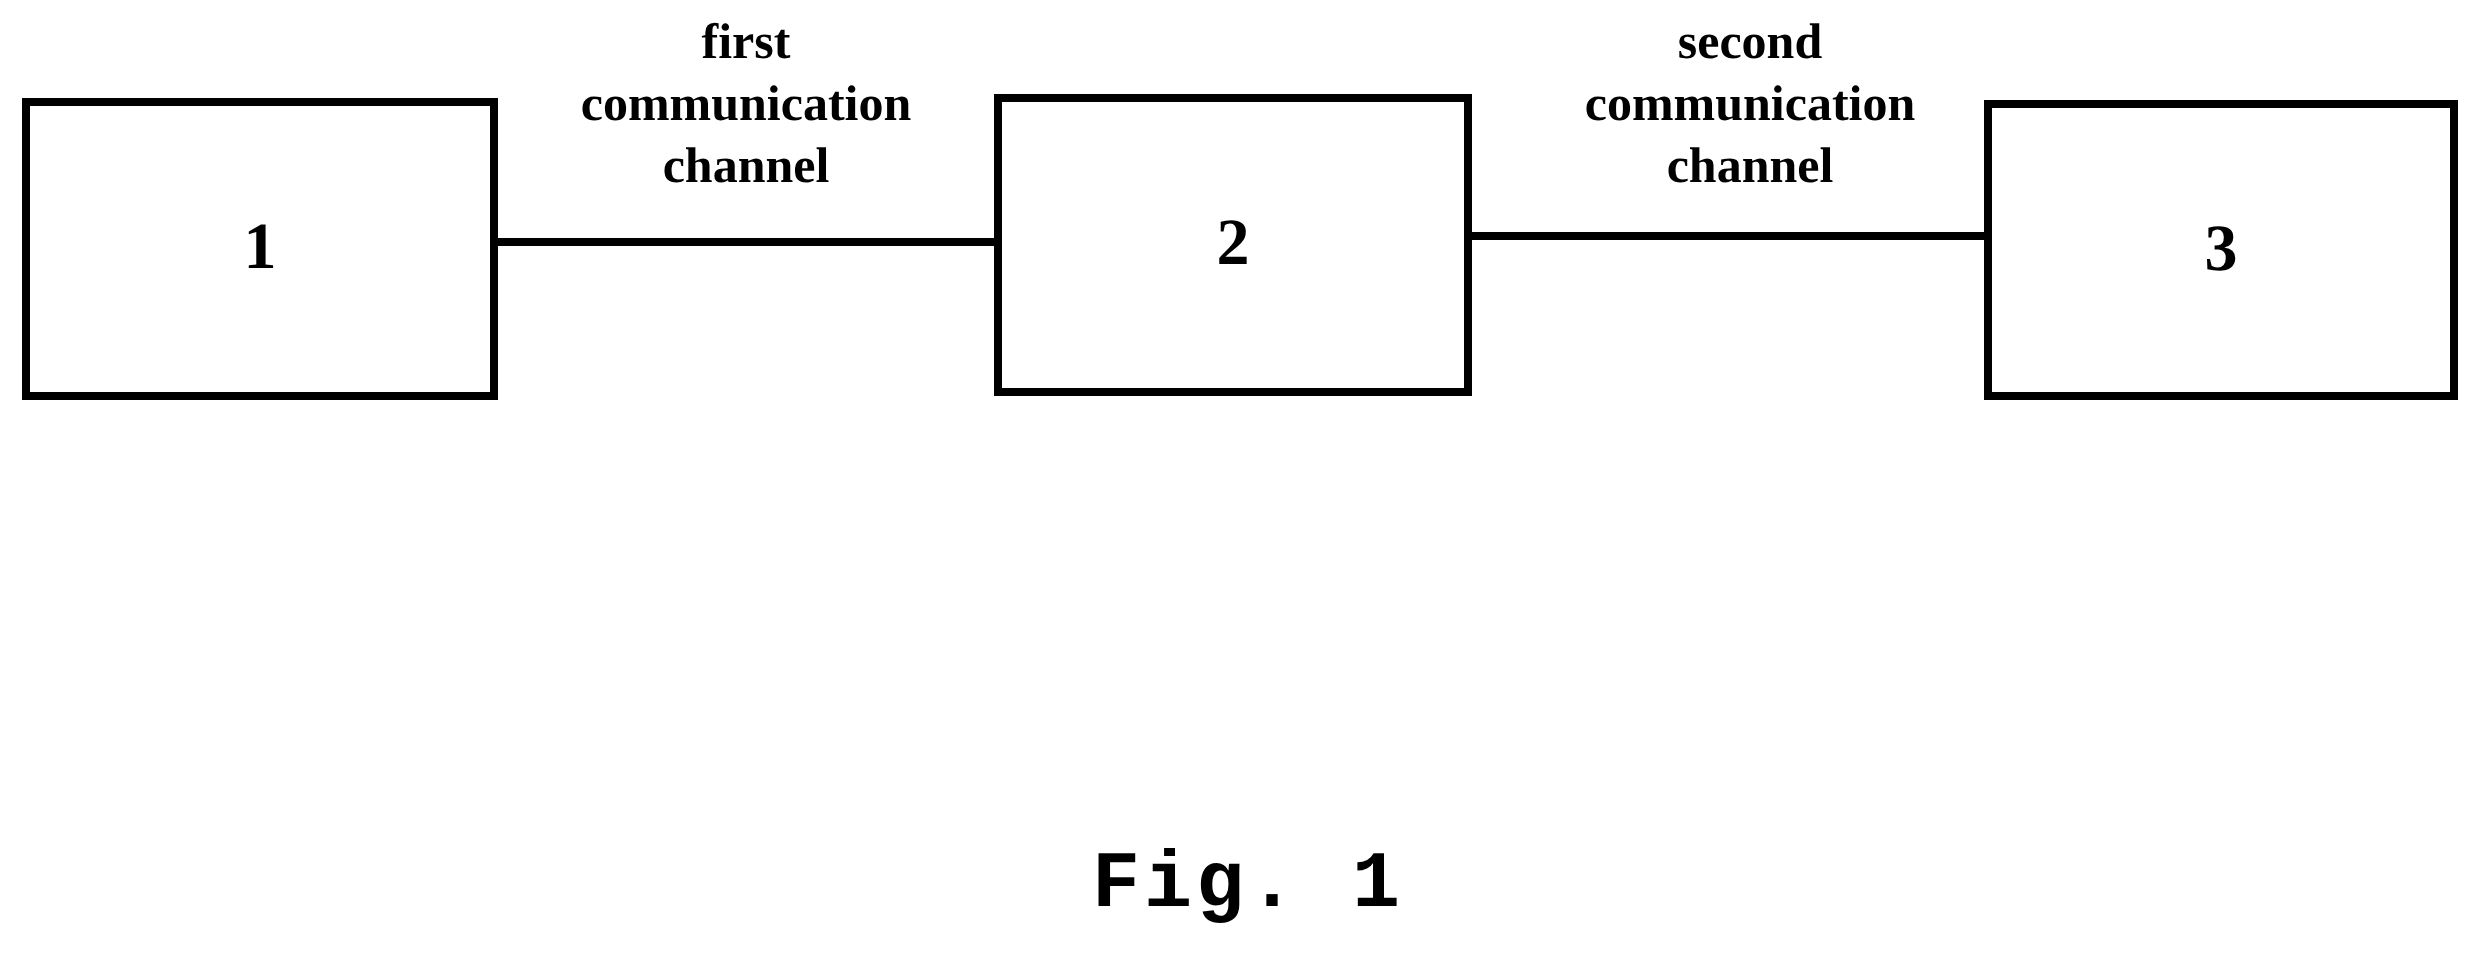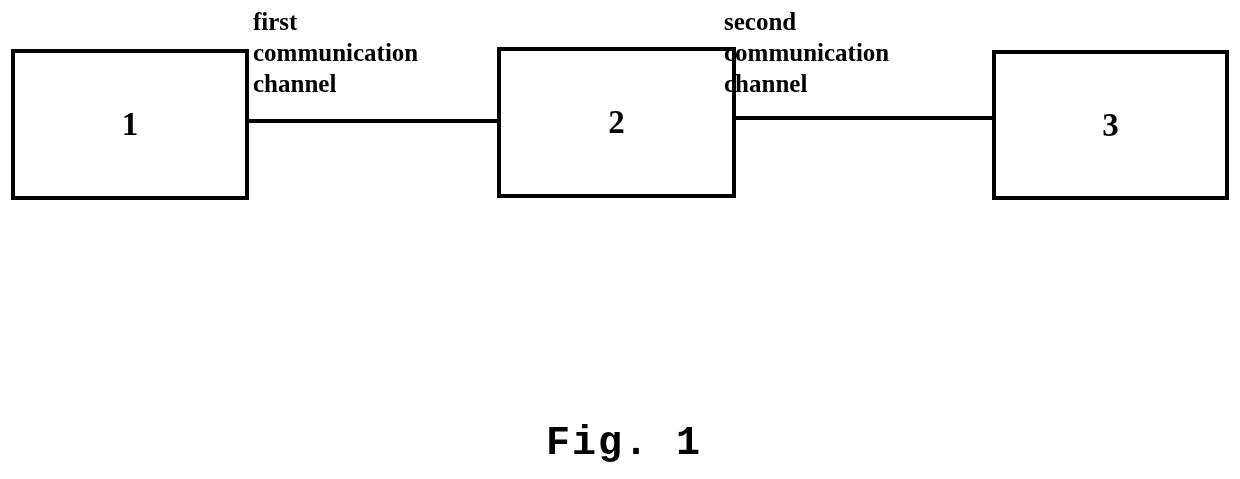--- a/index.html
+++ b/index.html
@@ -40,29 +40,30 @@
     height: 4px;
     background: #000000;
   }
   .connector-1 { left: 247px; top: 119px; width: 252px; }
   .connector-2 { left: 734px; top: 116px; width: 260px; }
 
   .channel-label {
     position: absolute;
     width: 240px;
     top: 6px;
+    text-align: center;
     font-size: 25px;
     line-height: 31px;
     font-weight: bold;
     font-family: "Liberation Serif", serif;
     color: #000000;
     white-space: pre-line;
   }
   .channel-label-1 { left: 253px; }
-  .channel-label-2 { left: 724px; }
+  .channel-label-2 { left: 755px; }
 
   .fig-caption {
     position: absolute;
     left: 0;
     top: 421px;
     width: 1248px;
     text-align: center;
     font-family: "Liberation Mono", monospace;
     font-weight: bold;
     font-size: 40px;

